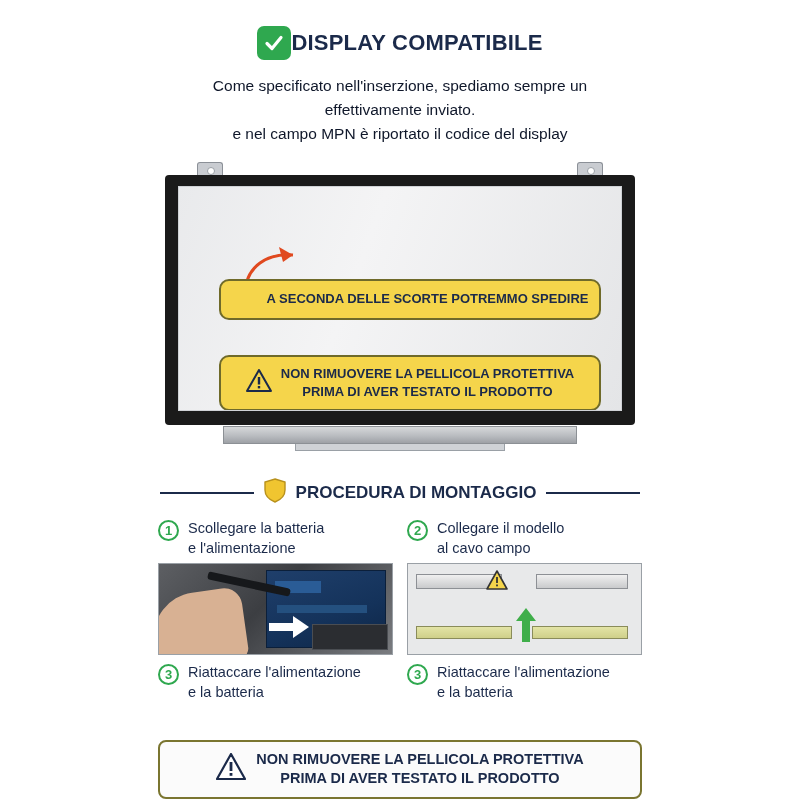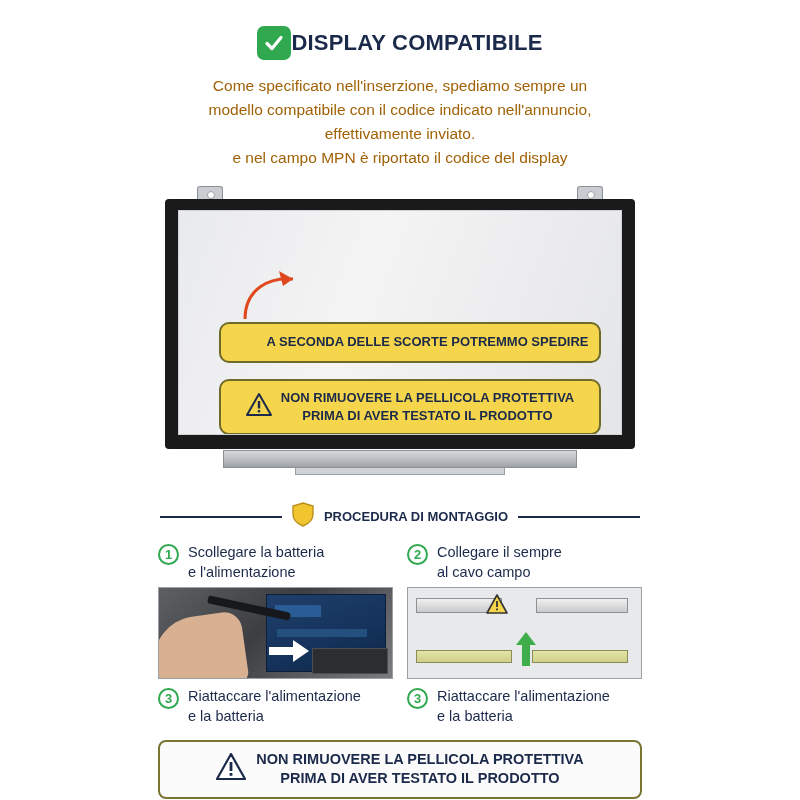--- a/index.html
+++ b/index.html
@@ -50,21 +50,21 @@
     color: #1b2a4a;
     letter-spacing: .2px;
     white-space: nowrap;
   }
 
   .intro {
     margin: 14px 6px 0 6px;
     text-align: center;
     font-size: 15.5px;
     line-height: 1.55;
-    color: #a16207;
+    color: #0f172a;
   }
 
   
   .display-wrap {
     position: relative;
     margin: 16px auto 0 auto;
     width: 470px;
     height: 300px;
   }
   .tab {
@@ -116,21 +116,21 @@
     background: #f5d54b;
     border: 2px solid #6f6a2a;
     border-radius: 10px;
     text-align: center;
     color: #1b2a4a;
     font-weight: bold;
     font-size: 13px;
     line-height: 1.35;
     padding: 9px 8px 10px 8px;
   }
-  .cal-box.one { top: 111px; padding-left: 43px; }
+  .cal-box.one { top: 92px; padding-left: 43px; }
   .cal-box.two {
     top: 168px;
     display: flex;
     align-items: center;
     justify-content: center;
     gap: 9px;
     padding: 8px 10px 9px 10px;
   }
   .warn-tri { flex: none; }
   .foot-strip {
@@ -156,21 +156,21 @@
     gap: 10px;
     margin-top: 16px;
     padding: 0 2px;
   }
   .proc-rule {
     flex: 1 1 auto;
     height: 2px;
     background: #1b2a4a;
   }
   .proc-title {
-    font-size: 13px; font-weight: bold; color: #1b2a4a;
+    font-size: 17px; font-weight: bold; color: #1b2a4a;
     white-space: nowrap;
   }
   .shield { flex: none; }
 
   
   .steps {
     display: flex;
     gap: 14px;
     margin-top: 12px;
   }
@@ -300,21 +300,20 @@
       <div class="check-box">
         <svg width="22" height="22" viewBox="0 0 22 22" aria-hidden="true">
           <path d="M4 11.5 L9 16.5 L18 5.5" fill="none" stroke="#ffffff" stroke-width="3.2" stroke-linecap="round" stroke-linejoin="round"></path>
         </svg>
       </div>
       <div class="header-title">DISPLAY COMPATIBILE</div>
     </div>
 
     <div class="intro">
       <div>Come specificato nell'inserzione, spediamo sempre un</div>
-      <div>modello compatibile con il codice indicato nell'annuncio,</div>
       <div>effettivamente inviato.</div>
       <div>e nel campo MPN è riportato il codice del display</div>
     </div>
 
     <div class="display-wrap">
       <div class="tab left"></div>
       <div class="tab right"></div>
 
       <div class="bezel">
         <div class="panel">
@@ -390,21 +389,21 @@
             <div>Riattaccare l'alimentazione</div>
             <div>e la batteria</div>
           </div>
         </div>
       </div>
 
       <div class="col">
         <div class="step-line">
           <div class="num">2</div>
           <div class="step-text">
-            <div>Collegare il sempre</div>
+            <div>Collegare il modello</div>
             <div>al cavo campo</div>
           </div>
         </div>
 
         <div class="photo b">
           <div class="conn" style="left:8px; top:10px; width:86px;"></div>
           <div class="conn" style="left:128px; top:10px; width:92px;"></div>
           <div class="flat-strip" style="left:8px; top:62px; width:96px;"></div>
           <div class="flat-strip" style="left:124px; top:62px; width:96px;"></div>
           <div style="position:absolute;left:78px;top:6px">

